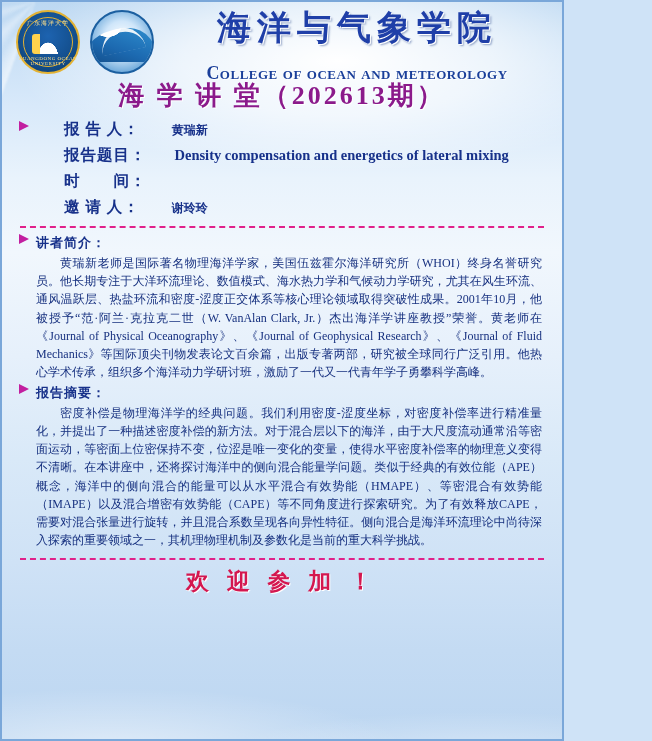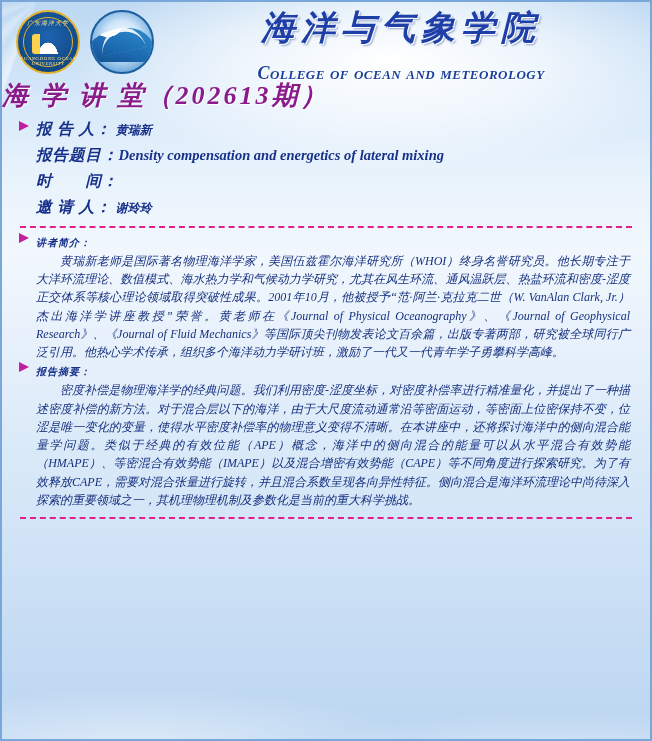--- a/index.html
+++ b/index.html
@@ -8,29 +8,28 @@
   }
   body {
     width: 652px;
     height: 741px;
     font-family: "Liberation Serif", serif;
     background: #cfe3f7;
     overflow: hidden;
   }
   .poster {
     position: relative;
-    width: 652px;
+    width: 564px;
     height: 741px;
     box-sizing: border-box;
     border: 2px solid #7aa7d9;
     background:
       radial-gradient(ellipse 520px 180px at 60% 8%, #ffffff 0%, rgba(255,255,255,0.65) 30%, rgba(255,255,255,0) 62%),
       linear-gradient(180deg, #bcd8f2 0%, #d8e9fa 14%, #e9f3fc 24%, #f1f7fd 34%, #e6f0fb 48%, #d9e9f8 62%, #cfe2f6 76%, #c4dbf3 88%, #bcd6f1 100%);
     overflow: hidden;
-    font-style: italic;
   }
   
   .rays {
     position: absolute;
     left: -60px;
     top: -40px;
     width: 520px;
     height: 330px;
     background:
       conic-gradient(from 200deg at 18% 12%,
@@ -151,38 +150,39 @@
     color: #1a3f9a;
     letter-spacing: 0.5px;
     text-shadow: 1px 1px 0 #ffffff;
     margin-top: 16px;
     font-variant: small-caps;
   }
   .subtitle {
     position: absolute;
     left: 0; right: 0;
     top: 76px;
-    text-align: left;
+    text-align: center;
     font-size: 26px;
     font-weight: bold;
     color: #8b1a8b;
     letter-spacing: 3px;
     text-shadow: 1px 1px 0 #ffffff;
   }
 
   
   .content {
     position: relative;
     padding: 4px 16px 0 16px;
   }
   .row {
     display: flex;
     align-items: baseline;
     margin: 5px 0 5px 0;
     color: #14307e;
+    gap: 28px;
   }
   .bullet {
     width: 18px;
     flex: 0 0 18px;
     color: #c21fa0;
     font-size: 13px;
     line-height: 1;
     position: relative;
     top: -2px;
   }
@@ -211,21 +211,21 @@
     margin: 8px 2px 6px 2px;
     height: 0;
   }
   .sec-head {
     display: flex;
     align-items: baseline;
     margin: 2px 0 2px 0;
   }
   .sec-title {
     font-weight: bold;
-    font-size: 10px;
+    font-size: 13px;
     color: #17318a;
     letter-spacing: 1px;
   }
   .para {
     font-size: 12px;
     line-height: 1.52;
     color: #16307f;
     text-align: justify;
     text-indent: 2em;
     margin: 1px 4px 2px 18px;
@@ -314,14 +314,15 @@
         <svg width="12" height="12" viewBox="0 0 12 12">
             <polygon points="1,1 11,6 1,11" fill="#c21fa0"></polygon>
           </svg>
       </span>
       <span class="sec-title">报告摘要：</span>
     </div>
     <div class="para">密度补偿是物理海洋学的经典问题。我们利用密度-涩度坐标，对密度补偿率进行精准量化，并提出了一种描述密度补偿的新方法。对于混合层以下的海洋，由于大尺度流动通常沿等密面运动，等密面上位密保持不变，位涩是唯一变化的变量，使得水平密度补偿率的物理意义变得不清晰。在本讲座中，还将探讨海洋中的侧向混合能量学问题。类似于经典的有效位能（APE）概念，海洋中的侧向混合的能量可以从水平混合有效势能（HMAPE）、等密混合有效势能（IMAPE）以及混合增密有效势能（CAPE）等不同角度进行探索研究。为了有效释放CAPE，需要对混合张量进行旋转，并且混合系数呈现各向异性特征。侧向混合是海洋环流理论中尚待深入探索的重要领域之一，其机理物理机制及参数化是当前的重大科学挑战。</div>
 
     <div class="dashed"></div>
 
+    <div class="welcome">欢 迎 参 加 ！</div>
   </div>
 </div>
 
 </body></html>

